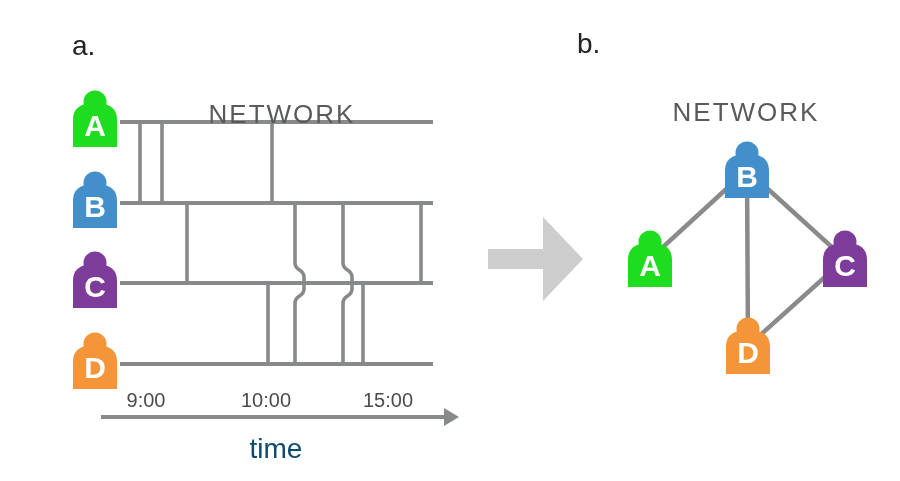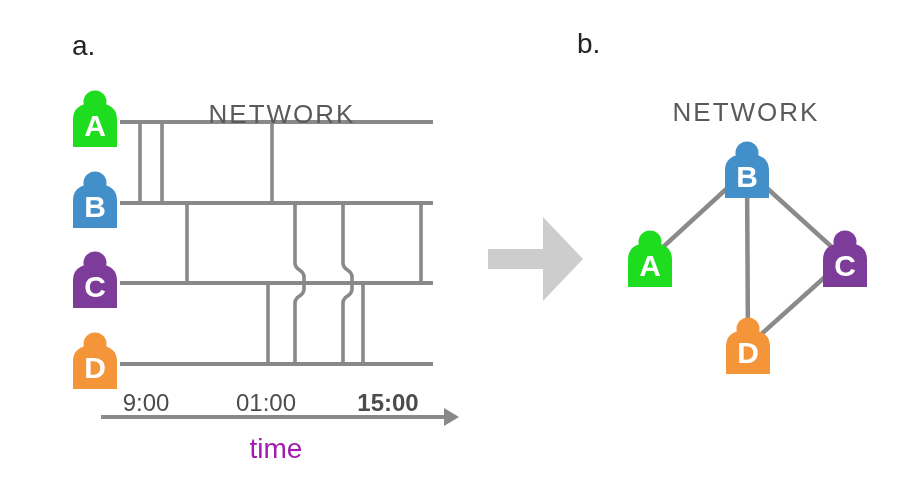--- a/index.html
+++ b/index.html
@@ -6,22 +6,22 @@
   #canvas{
     position:relative;width:900px;height:481px;background:#ffffff;overflow:hidden;
     font-family:"Liberation Sans", sans-serif;
   }
   .lbl{position:absolute;white-space:pre;}
   .panel-label{font-size:28px;color:#232323;}
   .panel-title{
     font-size:26px;letter-spacing:2px;color:#595a5c;line-height:33px;
     text-align:center;width:260px;
   }
-  .tick-label{font-size:24px;color:#4b4c4e;transform:translateX(-50%);}
-  .time-label{font-size:28px;color:#a21caf;transform:translateX(-50%);}
+  .tick-label{font-size:20px;color:#4b4c4e;transform:translateX(-50%);}
+  .time-label{font-size:28px;color:#0c4a6e;transform:translateX(-50%);}
   svg{position:absolute;left:0;top:0;}
 </style>
 </head>
 <body>
 
 <div id="canvas">
 
   <svg id="scene" width="900" height="481" viewBox="0 0 900 481">
       <line x1="120" y1="122" x2="433" y2="122" stroke="#87898b" stroke-width="4.2"></line>
       <line x1="120" y1="203" x2="433" y2="203" stroke="#87898b" stroke-width="4.2"></line>
@@ -123,17 +123,17 @@
     <div>NETWORK</div>
   </div>
 
   <div class="lbl panel-label" style="left:577px;top:28px;">b.</div>
 
   <div class="lbl panel-title" style="left:616px;top:30px;">
     <div>NETWORK</div>
   </div>
 
   <div class="lbl tick-label" style="left:146px;top:389px;">9:00</div>
-  <div class="lbl tick-label" style="left:266px;top:389px;">01:00</div>
-  <div class="lbl tick-label" style="left:388px;top:389px;font-weight:bold;">15:00</div>
+  <div class="lbl tick-label" style="left:266px;top:389px;">10:00</div>
+  <div class="lbl tick-label" style="left:388px;top:389px;">15:00</div>
 
   <div class="lbl time-label" style="left:276px;top:433px;">time</div>
 </div>
 
 </body></html>

